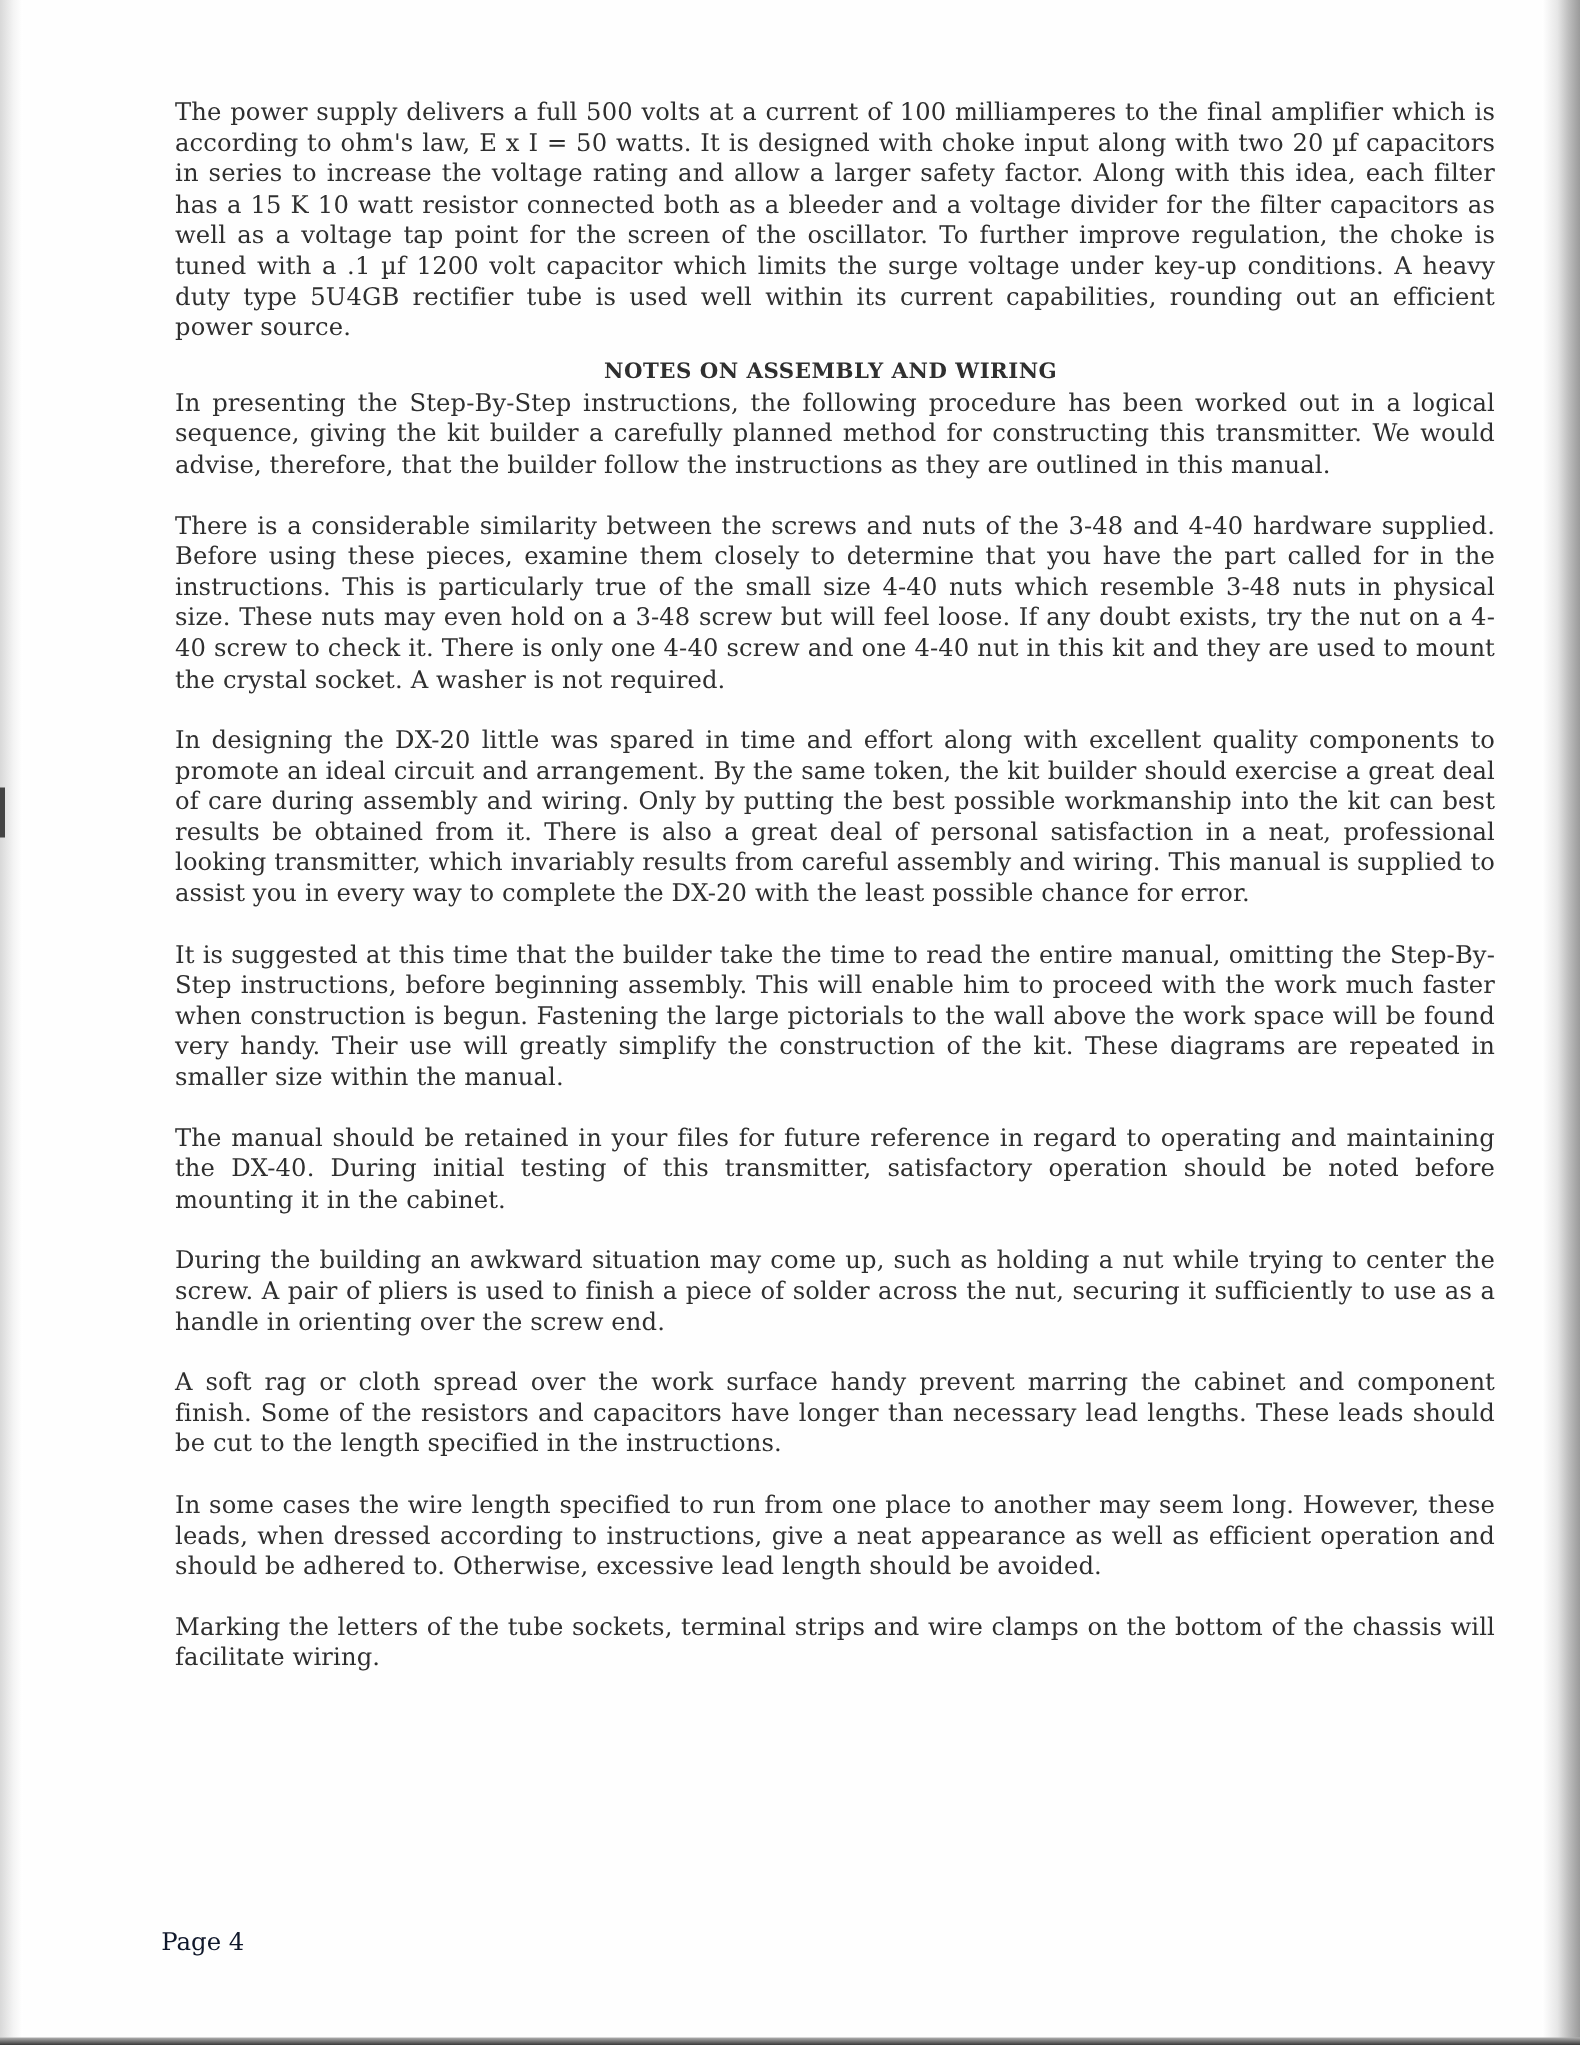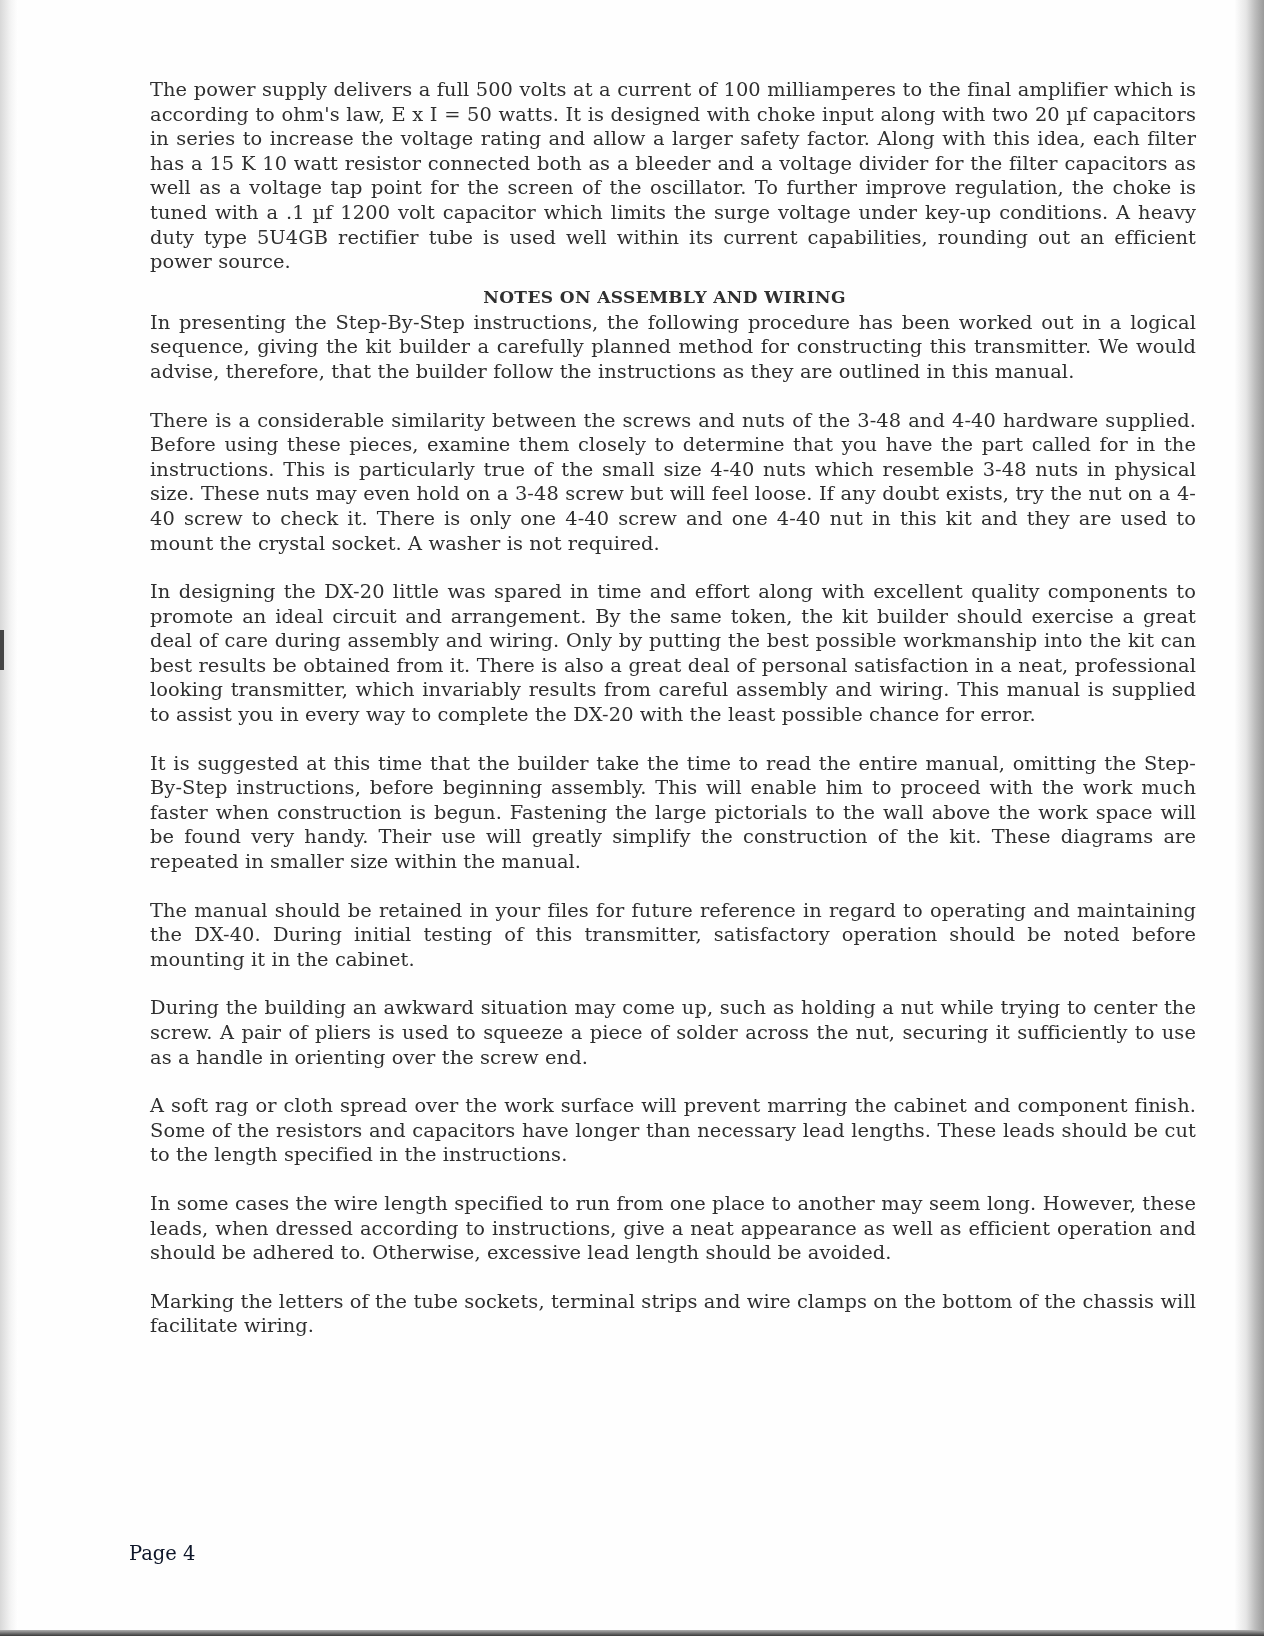--- a/index.html
+++ b/index.html
@@ -25,21 +25,21 @@
     position: absolute; left: 0; top: 630px; width: 4px; height: 40px; background: #444;
   }
   .edge-bottom {
     position: absolute; left: 0; bottom: 0; width: 1264px; height: 6px;
     background: linear-gradient(to bottom, #b0b0b0, #3a3a3a);
   }
   .content {
     position: absolute; left: 133px; top: 78px; width: 1063px;
   }
   .para {
-    margin: 0 0 24px 17px;
+    margin: 0 0 24px 7px;
     font-size: 19.4px; line-height: 24.6px;
     text-align: justify; text-align-last: left;
     letter-spacing: 0.1px;
   }
   .heading {
     margin: 8px 0 2px 0; text-align: center;
     font-size: 17px; line-height: 24px; letter-spacing: 0.4px;
   }
   .p1 { margin-bottom: 10px; }
   .page-number {
@@ -57,20 +57,20 @@
   <div class="edge-bottom"></div>
 
   <div class="content">
     <p class="para p1">The power supply delivers a full 500 volts at a current of 100 milliamperes to the final amplifier which is according to ohm's law, E x I = 50 watts. It is designed with choke input along with two 20 µf capacitors in series to increase the voltage rating and allow a larger safety factor. Along with this idea, each filter has a 15 K 10 watt resistor connected both as a bleeder and a voltage divider for the filter capacitors as well as a voltage tap point for the screen of the oscillator. To further improve regulation, the choke is tuned with a .1 µf 1200 volt capacitor which limits the surge voltage under key-up conditions. A heavy duty type 5U4GB rectifier tube is used well within its current capabilities, rounding out an efficient power source.</p>
     <h2 class="heading">NOTES ON ASSEMBLY AND WIRING</h2>
     <p class="para">In presenting the Step-By-Step instructions, the following procedure has been worked out in a logical sequence, giving the kit builder a carefully planned method for constructing this transmitter. We would advise, therefore, that the builder follow the instructions as they are outlined in this manual.</p>
     <p class="para">There is a considerable similarity between the screws and nuts of the 3-48 and 4-40 hardware supplied. Before using these pieces, examine them closely to determine that you have the part called for in the instructions. This is particularly true of the small size 4-40 nuts which resemble 3-48 nuts in physical size. These nuts may even hold on a 3-48 screw but will feel loose. If any doubt exists, try the nut on a 4-40 screw to check it. There is only one 4-40 screw and one 4-40 nut in this kit and they are used to mount the crystal socket. A washer is not required.</p>
     <p class="para">In designing the DX-20 little was spared in time and effort along with excellent quality components to promote an ideal circuit and arrangement. By the same token, the kit builder should exercise a great deal of care during assembly and wiring. Only by putting the best possible workmanship into the kit can best results be obtained from it. There is also a great deal of personal satisfaction in a neat, professional looking transmitter, which invariably results from careful assembly and wiring. This manual is supplied to assist you in every way to complete the DX-20 with the least possible chance for error.</p>
     <p class="para">It is suggested at this time that the builder take the time to read the entire manual, omitting the Step-By-Step instructions, before beginning assembly. This will enable him to proceed with the work much faster when construction is begun. Fastening the large pictorials to the wall above the work space will be found very handy. Their use will greatly simplify the construction of the kit. These diagrams are repeated in smaller size within the manual.</p>
     <p class="para">The manual should be retained in your files for future reference in regard to operating and maintaining the DX-40. During initial testing of this transmitter, satisfactory operation should be noted before mounting it in the cabinet.</p>
-    <p class="para">During the building an awkward situation may come up, such as holding a nut while trying to center the screw. A pair of pliers is used to squeeze a piece of solder across the nut, securing it sufficiently to use as a handle in orienting over the screw end.</p>
-    <p class="para">A soft rag or cloth spread over the work surface will prevent marring the cabinet and component finish. Some of the resistors and capacitors have longer than necessary lead lengths. These leads should be cut to the length specified in the instructions.</p>
+    <p class="para">During the building an awkward situation may come up, such as holding a nut while trying to center the screw. A pair of pliers is used to finish a piece of solder across the nut, securing it sufficiently to use as a handle in orienting over the screw end.</p>
+    <p class="para">A soft rag or cloth spread over the work surface handy prevent marring the cabinet and component finish. Some of the resistors and capacitors have longer than necessary lead lengths. These leads should be cut to the length specified in the instructions.</p>
     <p class="para">In some cases the wire length specified to run from one place to another may seem long. However, these leads, when dressed according to instructions, give a neat appearance as well as efficient operation and should be adhered to. Otherwise, excessive lead length should be avoided.</p>
     <p class="para">Marking the letters of the tube sockets, terminal strips and wire clamps on the bottom of the chassis will facilitate wiring.</p>
   </div>
 
   <div class="page-number">Page 4</div>
 </div>
 
 </body></html>

